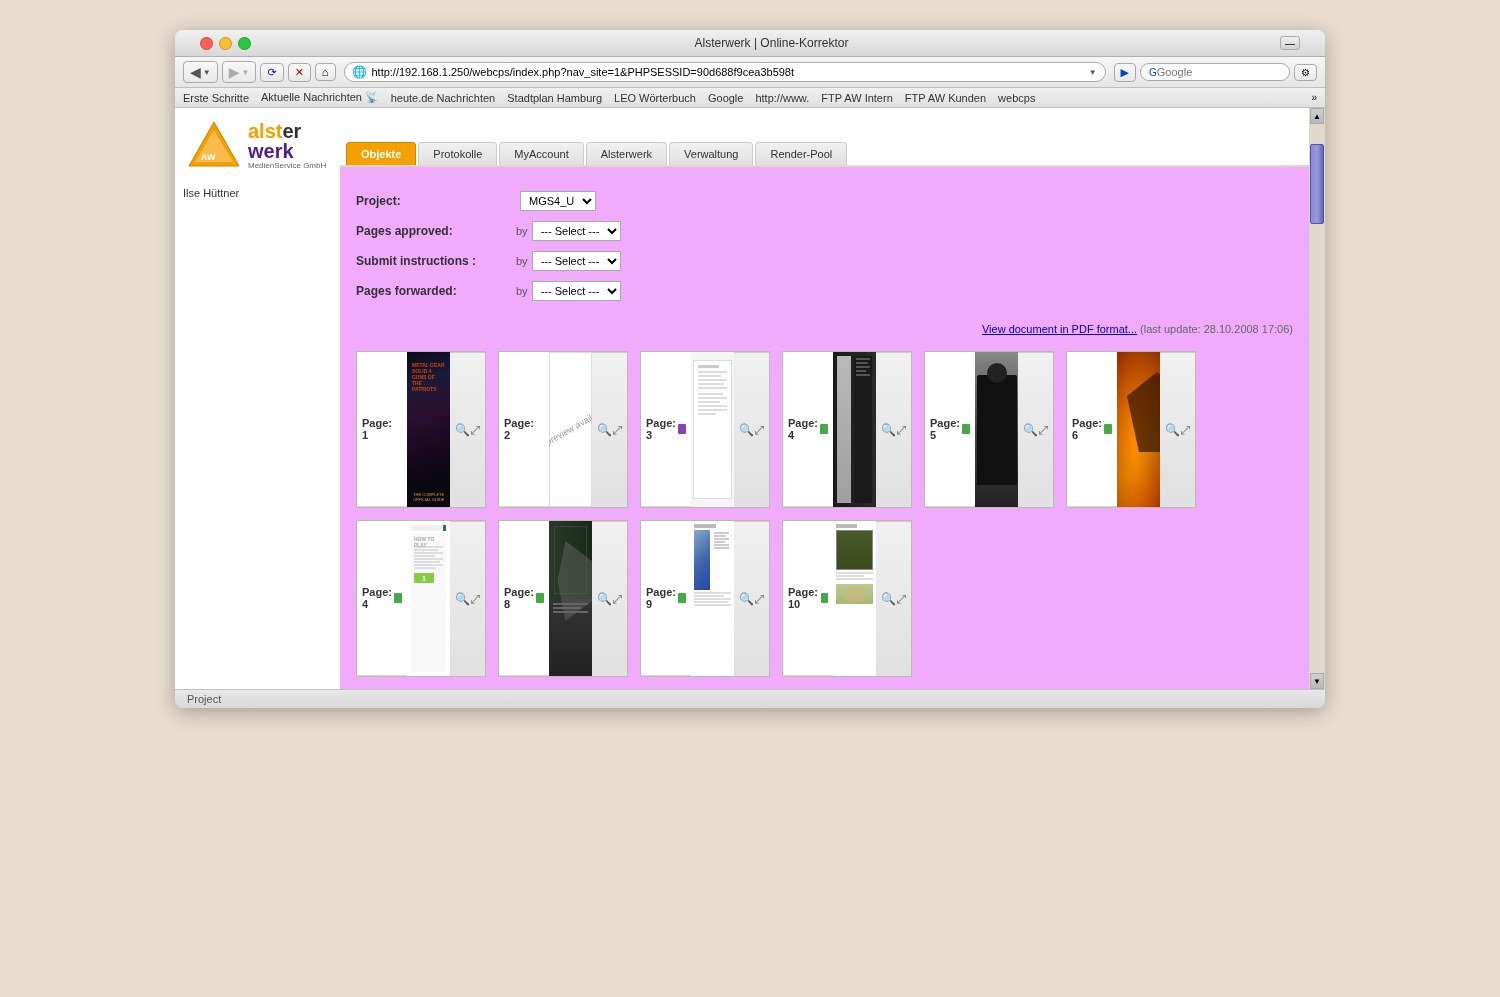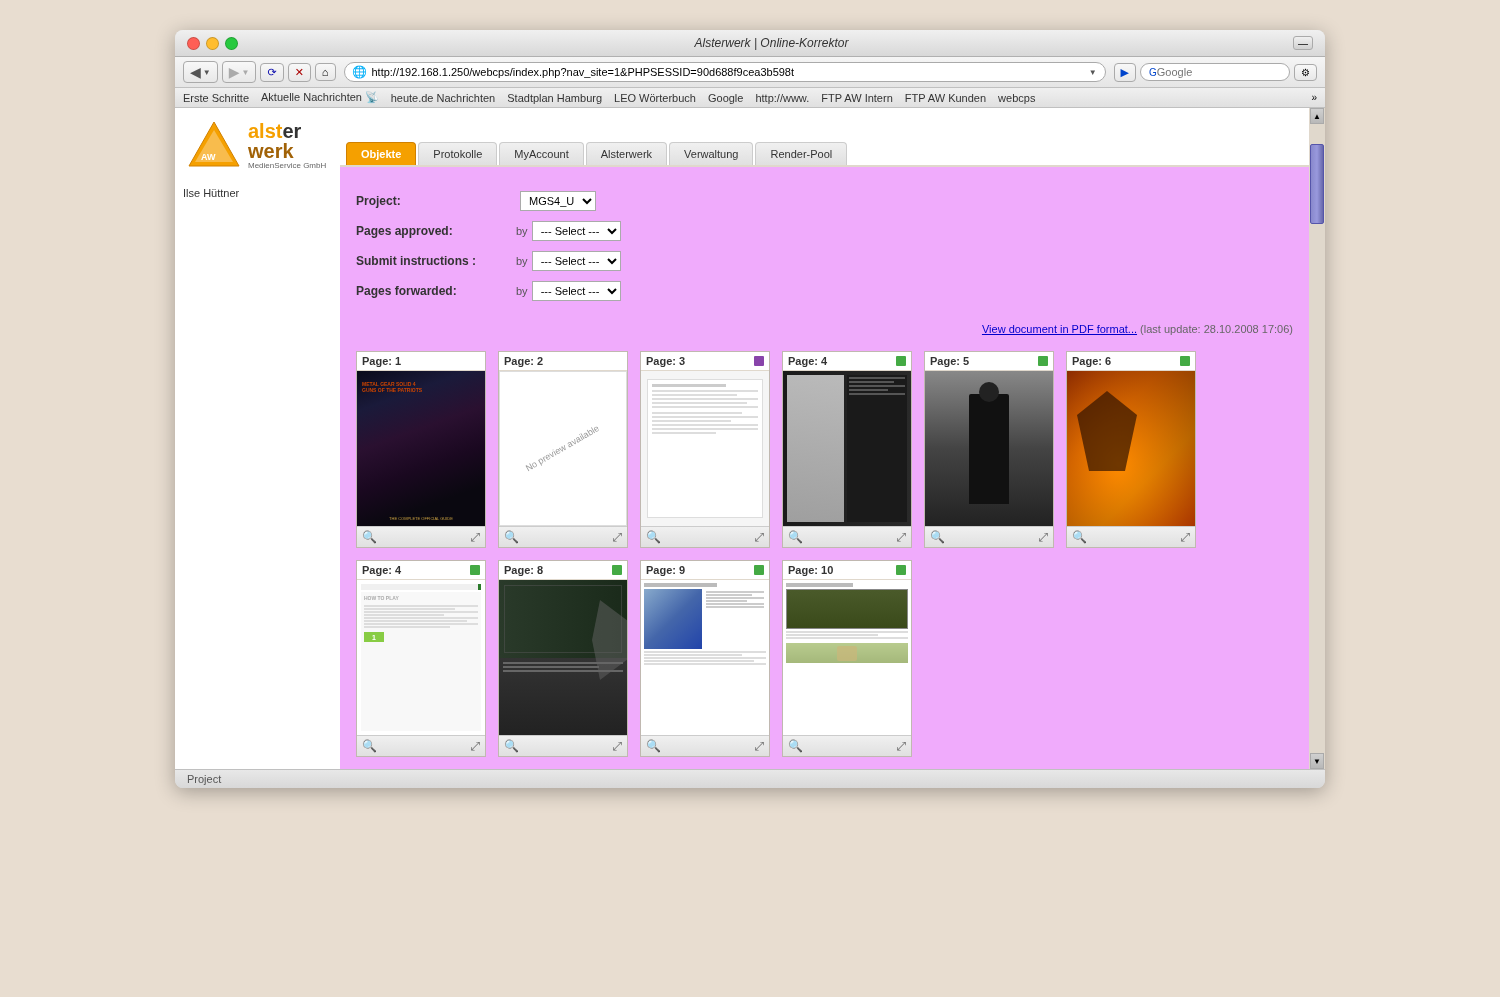--- a/index.html
+++ b/index.html
@@ -15,25 +15,24 @@
       width: 1150px;
       margin: 30px auto;
       background: #e0e0e0;
       border-radius: 8px;
       box-shadow: 0 4px 20px rgba(0,0,0,0.3);
       overflow: hidden;
     }
 
     .title-bar {
       background: linear-gradient(to bottom, #f0f0f0, #d8d8d8);
-      padding: 6px 12px;
+      padding: 6px 25px;
       display: flex;
       align-items: center;
       border-bottom: 1px solid #b0b0b0;
-      font-style: italic;
     }
 
     .window-controls {
       display: flex;
       gap: 6px;
       margin-right: 12px;
     }
 
     .win-btn {
       width: 13px;
@@ -266,21 +265,20 @@
       display: flex;
       flex-wrap: wrap;
       gap: 12px;
     }
 
     .page-thumb {
       width: 130px;
       background: white;
       border: 1px solid #c0b8b0;
       display: flex;
-      flex-direction: column;
     }
 
     .page-thumb-header {
       display: flex;
       justify-content: space-between;
       align-items: center;
       padding: 3px 5px;
       font-size: 11px;
       font-weight: bold;
       color: #333;
@@ -471,21 +469,21 @@
           <svg width="55" height="55">
             <polygon points="27,4 52,48 2,48" fill="#f5a000" stroke="#d08000" stroke-width="1"></polygon>
             <polygon points="27,12 46,44 8,44" fill="white" opacity="0.3"></polygon>
             <text x="14" y="42" font-size="9" font-weight="bold" fill="white">AW</text>
           </svg>
           <div>
             <div style="font-size:20px; font-weight:bold; line-height:1;">
               <span style="color:#f5a000;">alst</span><span style="color:#333;">er</span>
             </div>
             <div style="font-size:20px; font-weight:bold; line-height:1;">
-              <span style="color:#a16207;">werk</span>
+              <span style="color:#4c1d95;">werk</span>
             </div>
             <div style="font-size:8px; color:#666;">MedienService GmbH</div>
           </div>
         </div>
       </div>
 
       <div class="user-name">Ilse Hüttner</div>
 
     </div>
 

